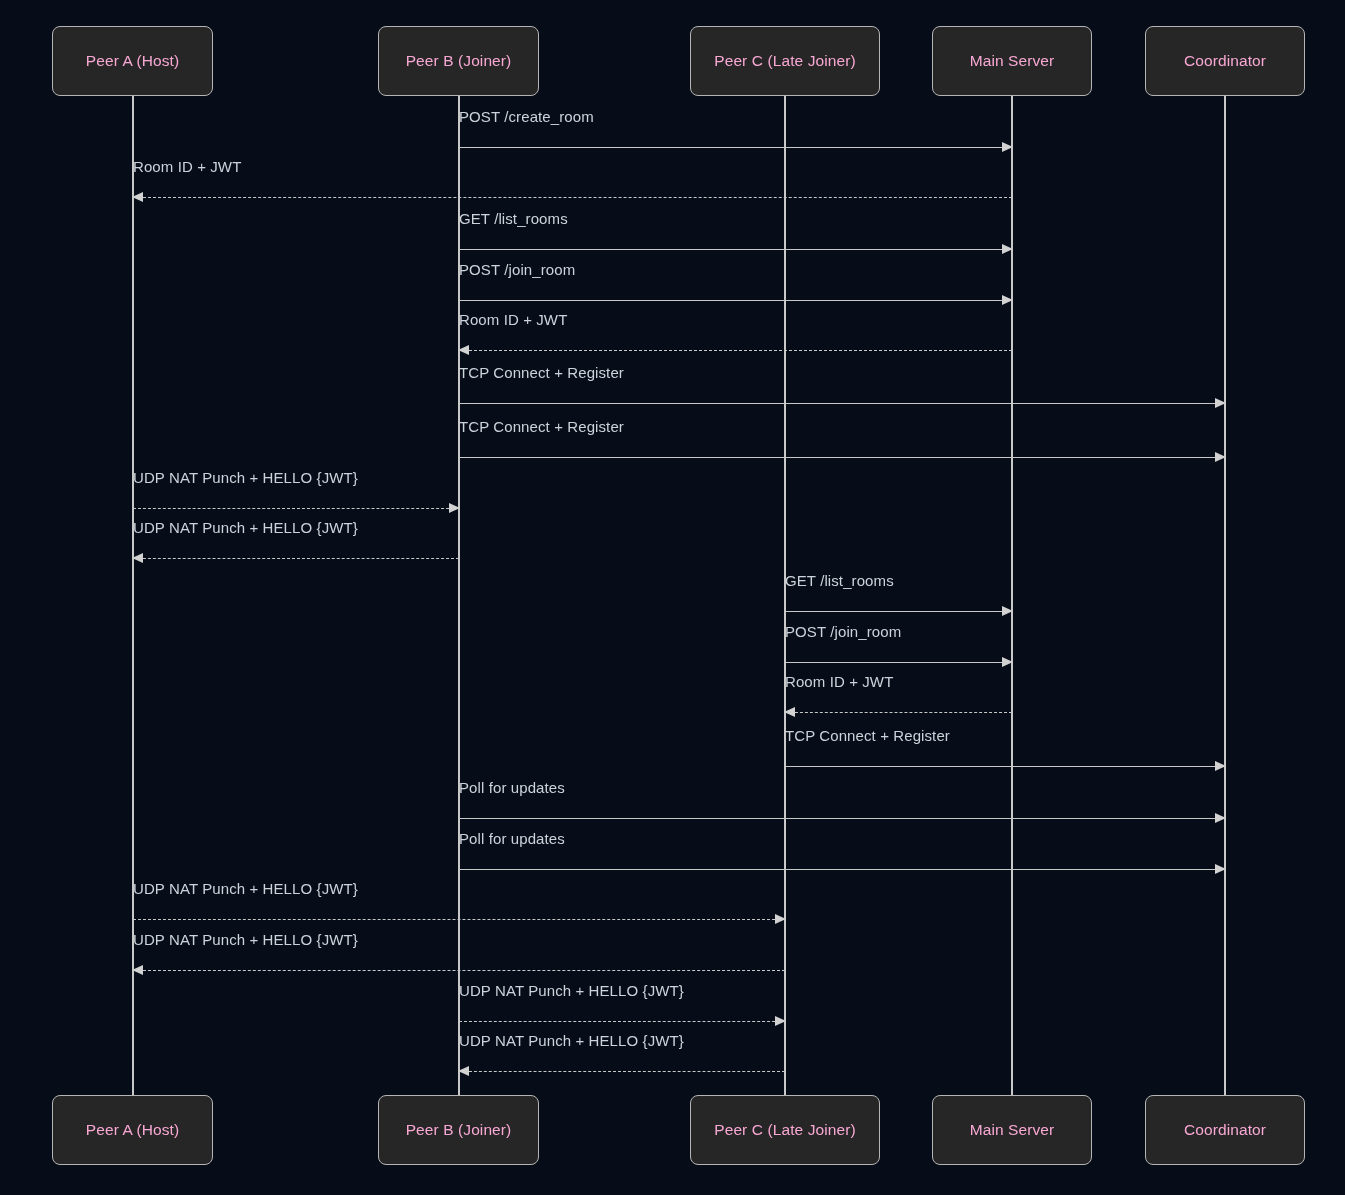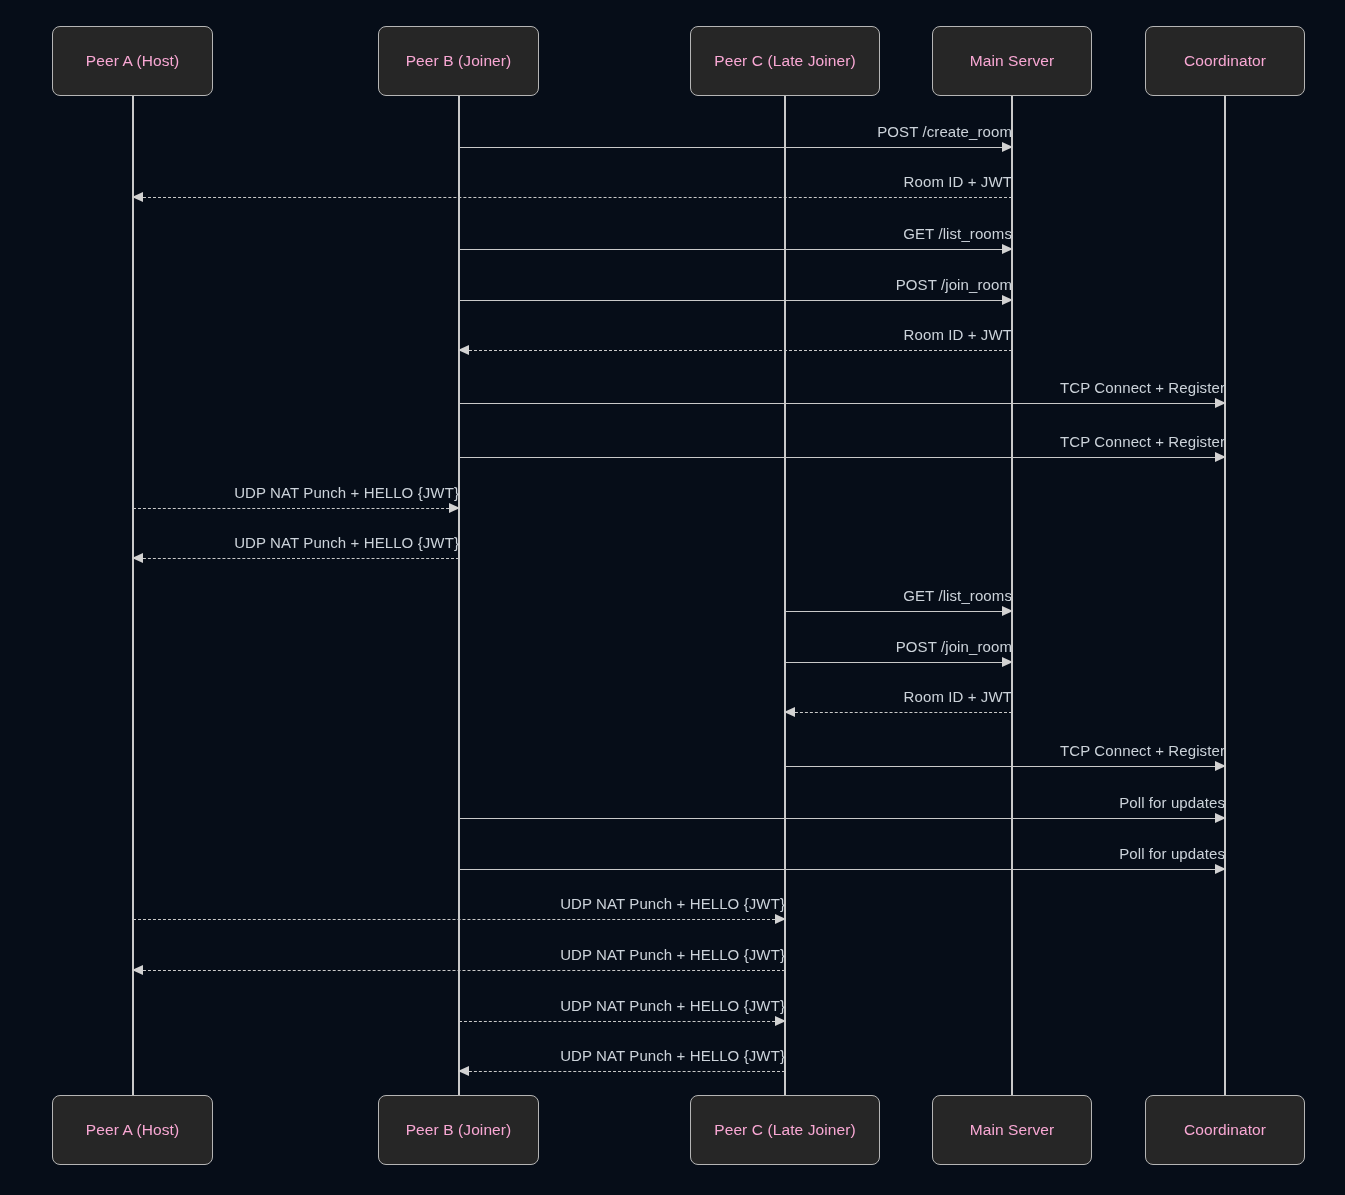--- a/index.html
+++ b/index.html
@@ -61,22 +61,22 @@
     right:-1px;
     border-left:11px solid #d2d2d2;
   }
   .msg.to-left .head{
     left:-1px;
     border-right:11px solid #d2d2d2;
   }
   .msg .label{
     position:absolute;
     left:0;right:0;
-    bottom:7px;
-    text-align:right;
+    bottom:22px;
+    text-align:left;
     color:#ccd3da;
     font-size:15px;
     white-space:nowrap;
     letter-spacing:.1px;
   }
 </style>
 </head>
 <body>
 
 <div id="stage">

